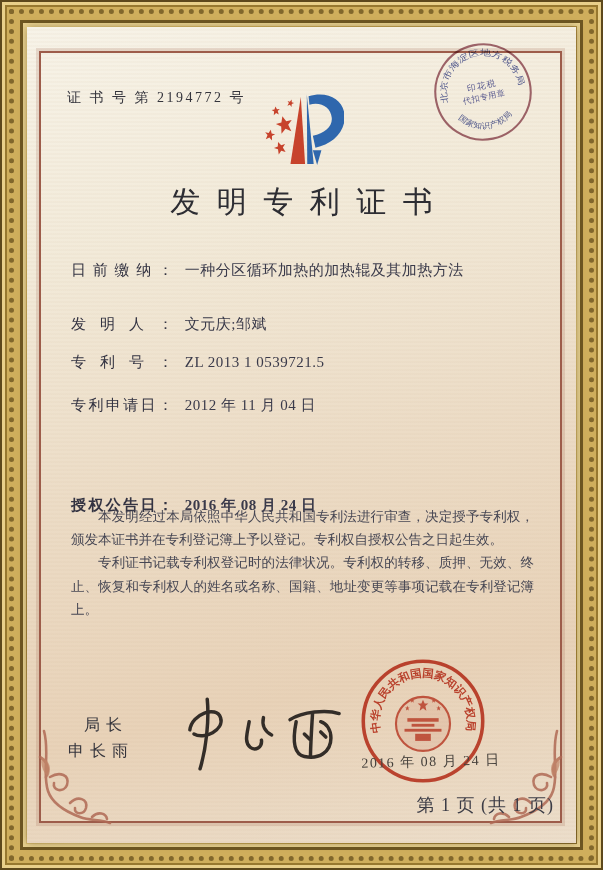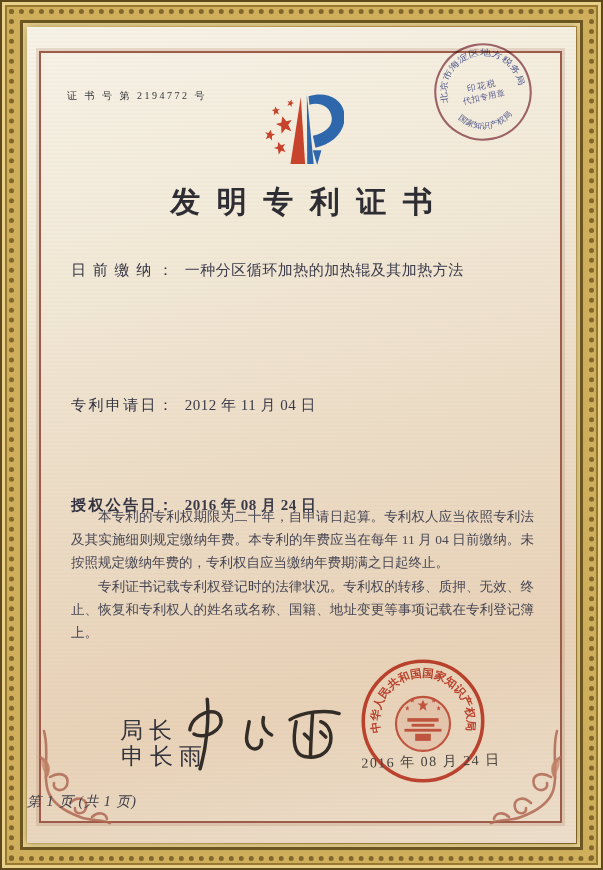--- a/index.html
+++ b/index.html
@@ -19,53 +19,53 @@
     box-shadow:0 0 8px rgba(60,40,10,.4);
   }
   .inner-border{
     position:absolute;left:12px;top:24px;right:14px;bottom:20px;
     border:2px solid #9d5c4a;box-shadow:0 0 0 3px rgba(157,92,74,.18);z-index:1;
   }
   .ornament{position:absolute;width:80px;height:100px;z-index:2;}
   .ornament-bl{left:7px;bottom:14px;}
   .ornament-br{right:9px;bottom:14px;transform:scaleX(-1);}
   .cert-number{
-    position:absolute;left:40px;top:62px;font-size:10px;letter-spacing:2.5px;
+    position:absolute;left:40px;top:62px;font-size:14px;letter-spacing:2.5px;
     color:#34343c;z-index:3;
   }
   .logo{position:absolute;left:222px;top:58px;width:95px;height:86px;z-index:3;}
   .logo svg{width:100%;height:100%;}
   .title{
     position:absolute;left:0;top:155px;width:100%;text-align:center;
-    font-size:30px;font-weight:bold;letter-spacing:0.55em;text-indent:0.55em;
+    font-size:30px;font-weight:normal;letter-spacing:0.55em;text-indent:0.55em;
     color:#2d2d33;z-index:3;
   }
   .field{position:absolute;left:44px;right:36px;font-size:15px;color:#3a3a4a;z-index:3;white-space:nowrap;}
   .flabel{display:inline-block;width:102px;text-align:justify;text-align-last:justify;color:#333342;}
   .fvalue{margin-left:8px;letter-spacing:0.5px;margin-top:12px;}
   .field-0{top:234px;} .field-1{top:288px;} .field-2{top:326px;}
   .field-3{top:369px;} .field-4{top:410px;} .field-5{top:469px;font-weight:bold;}
   .body-text{
     position:absolute;left:44px;right:42px;top:478px;z-index:3;
     font-size:13.5px;line-height:1.72;color:#474754;text-align:justify;
   }
   .body-text p{margin:0;text-indent:2em;}
-  .issuer-title,.issuer-name{position:absolute;font-size:23px;color:#34343c;letter-spacing:6px;z-index:3;margin-left:36px;}
+  .issuer-title,.issuer-name{position:absolute;font-size:16px;color:#34343c;letter-spacing:6px;z-index:3;}
   .issuer-title{left:57px;top:688px;}
-  .issuer-name{left:58px;top:714px;}
+  .issuer-name{left:41px;top:714px;}
   .signature{position:absolute;left:148px;top:662px;width:180px;height:92px;z-index:4;}
   .seal{position:absolute;left:332px;top:630px;width:128px;height:128px;z-index:4;mix-blend-mode:multiply;opacity:.92;}
   .seal-date{
     position:absolute;left:316px;top:726px;width:176px;text-align:center;z-index:5;
     font-size:14px;color:#46413c;letter-spacing:1.5px;transform:rotate(-1.5deg);
   }
   .tax-stamp{position:absolute;left:404px;top:13px;width:104px;height:104px;z-index:4;transform:rotate(-12deg);mix-blend-mode:multiply;opacity:.9;}
   .page-footer{
-    position:absolute;left:0;top:766px;width:96%;text-align:left;z-index:3;
-    font-size:14px;color:#3c3c46;letter-spacing:1px;font-style:italic;
+    position:absolute;left:0;top:766px;width:96%;text-align:right;z-index:3;
+    font-size:18px;color:#3c3c46;letter-spacing:1px;
   }
   .seal-text{fill:#c8402c;font-weight:bold;}
   .stamp-arc{fill:#3f4b96;}
   .stamp-center{fill:#4a4e9b;}
 </style>
 </head>
 <body>
 
 <div class="certificate">
   <div class="frame-beads"></div>
@@ -114,31 +114,39 @@
         </g>
       </svg>
     </div>
 
     <div class="title">发明专利证书</div>
 
     <div class="field field-0">
       <span class="flabel">日前缴纳：</span>
       <span class="fvalue">一种分区循环加热的加热辊及其加热方法</span>
     </div>
+    <div class="field field-1">
+      <span class="flabel">发明人：</span>
+      <span class="fvalue">文元庆;邹斌</span>
+    </div>
+    <div class="field field-2">
+      <span class="flabel">专利号：</span>
+      <span class="fvalue">ZL 2013 1 0539721.5</span>
+    </div>
     <div class="field field-3">
       <span class="flabel">专利申请日：</span>
       <span class="fvalue">2012 年 11 月 04 日</span>
     </div>
     <div class="field field-5">
       <span class="flabel">授权公告日：</span>
       <span class="fvalue">2016 年 08 月 24 日</span>
     </div>
 
     <div class="body-text">
-      <p>本专利的专利权期限为二十年，自申请日起算。专利权人应当依照专利法及其实施细则规定缴纳年费。本专利的年费应当在每年 11 月 04 日前缴纳。未按照规定缴纳年费的，专利权自应当缴纳年费期满之日起终止。</p>
+      <p>本发明经过本局依照中华人民共和国专利法进行审查，决定授予专利权，颁发本证书并在专利登记簿上予以登记。专利权自授权公告之日起生效。</p>
       <p>专利证书记载专利权登记时的法律状况。专利权的转移、质押、无效、终止、恢复和专利权人的姓名或名称、国籍、地址变更等事项记载在专利登记簿上。</p>
     </div>
 
     <div class="issuer-title">局长</div>
     <div class="issuer-name">申长雨</div>
 
     <svg class="signature" viewBox="0 0 175 90">
       <g stroke="#332d28" stroke-width="3.4" fill="none" stroke-linecap="round" stroke-linejoin="round">
         <path d="M14,40 C16,24 40,16 44,28 C48,40 28,50 18,44"></path>
         <path d="M31,10 C33,30 30,58 24,78"></path>

